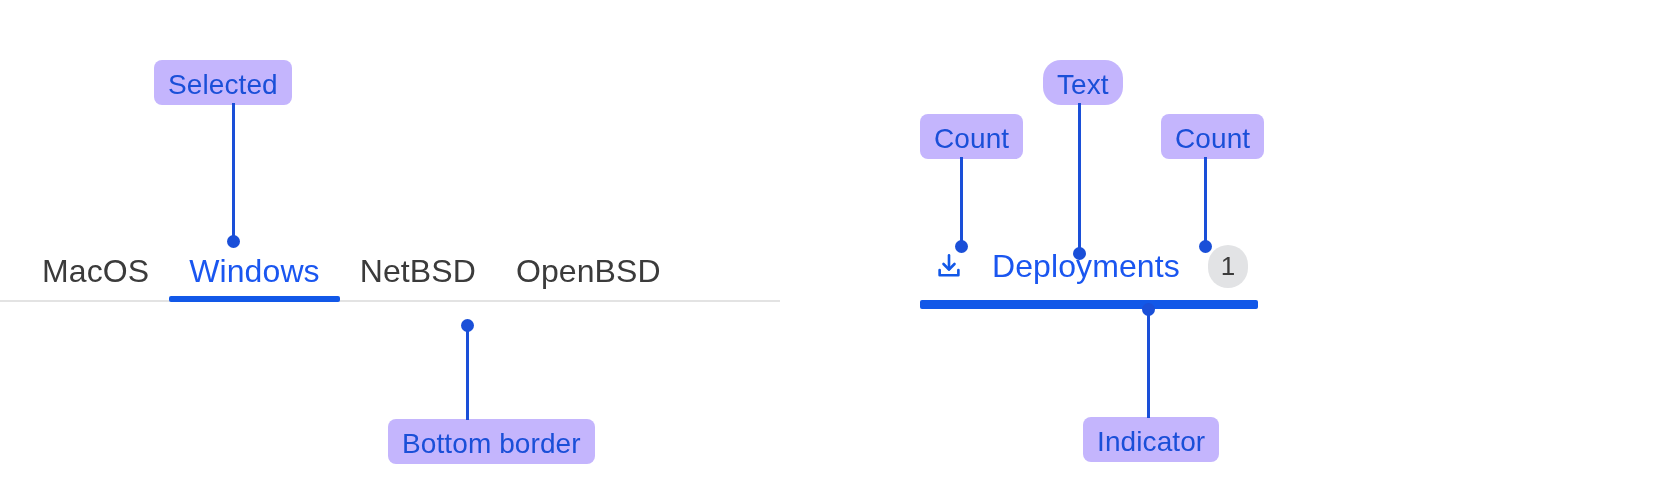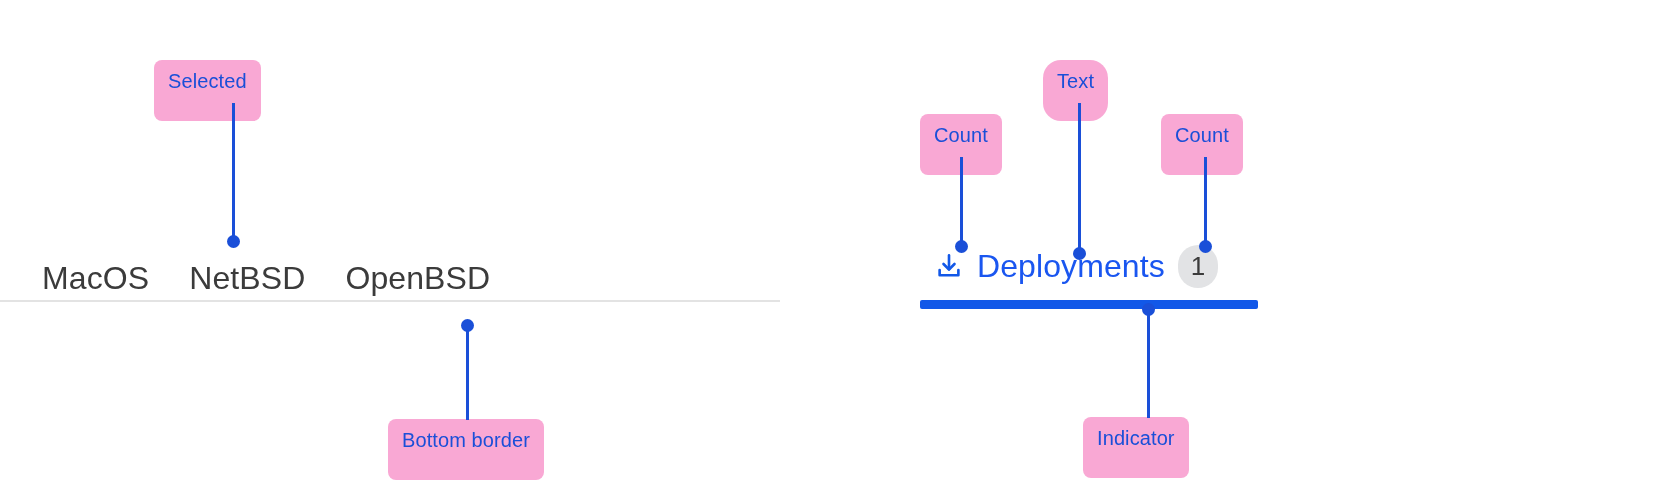--- a/index.html
+++ b/index.html
@@ -12,27 +12,27 @@
     height: 486px;
     position: relative;
     overflow: hidden;
     font-family: "Liberation Sans", sans-serif;
     -webkit-font-smoothing: antialiased;
   }
 
   
   .callout {
     position: absolute;
-    background: #f9a8d4;
+    background: #c4b5fd;
     color: #1a4fd8;
     border-radius: 8px;
-    font-size: 20px;
+    font-size: 28px;
     font-weight: 400;
     line-height: 1;
-    padding: 11px 14px 30px 14px;
+    padding: 11px 14px 6px 14px;
     white-space: nowrap;
     letter-spacing: 0.1px;
   }
 
   
   .conn {
     position: absolute;
     width: 3px;
     background: #1a4fd8;
   }
@@ -59,21 +59,21 @@
     align-items: flex-end;
     height: 100%;
     padding-left: 22px;
     box-sizing: border-box;
   }
   .tab {
     position: relative;
     font-size: 32px;
     line-height: 1;
     color: #3b3b3b;
-    padding: 0 20px 6px 20px;
+    padding: 0 20px 13px 20px;
     letter-spacing: 0.1px;
     white-space: nowrap;
     height: 100%;
     display: flex;
     align-items: flex-end;
     box-sizing: border-box;
   }
   .tab.selected {
     color: #1a56f0;
   }
@@ -92,21 +92,21 @@
   #right-tab {
     position: absolute;
     left: 920px;
     top: 244px;
     height: 58px;
   }
   #deployments-tab {
     position: relative;
     display: flex;
     align-items: center;
-    gap: 13px;
+    gap: 28px;
     height: 100%;
     padding: 0 14px 14px 14px;
     box-sizing: border-box;
   }
   #deployments-tab .icon-dl {
     display: block;
     width: 30px;
     height: 30px;
     flex: 0 0 auto;
     margin-bottom: 1px;
@@ -138,20 +138,23 @@
     border-radius: 2px;
   }
 </style>
 </head>
 <body>
 
 <div id="left-tabs">
   <div class="tabrow">
     <div class="tab">
       <span>MacOS</span>
+    </div>
+    <div class="tab selected">
+      <span>Windows</span>
     </div>
     <div class="tab">
       <span>NetBSD</span>
     </div>
     <div class="tab">
       <span>OpenBSD</span>
     </div>
   </div>
 </div>
 

